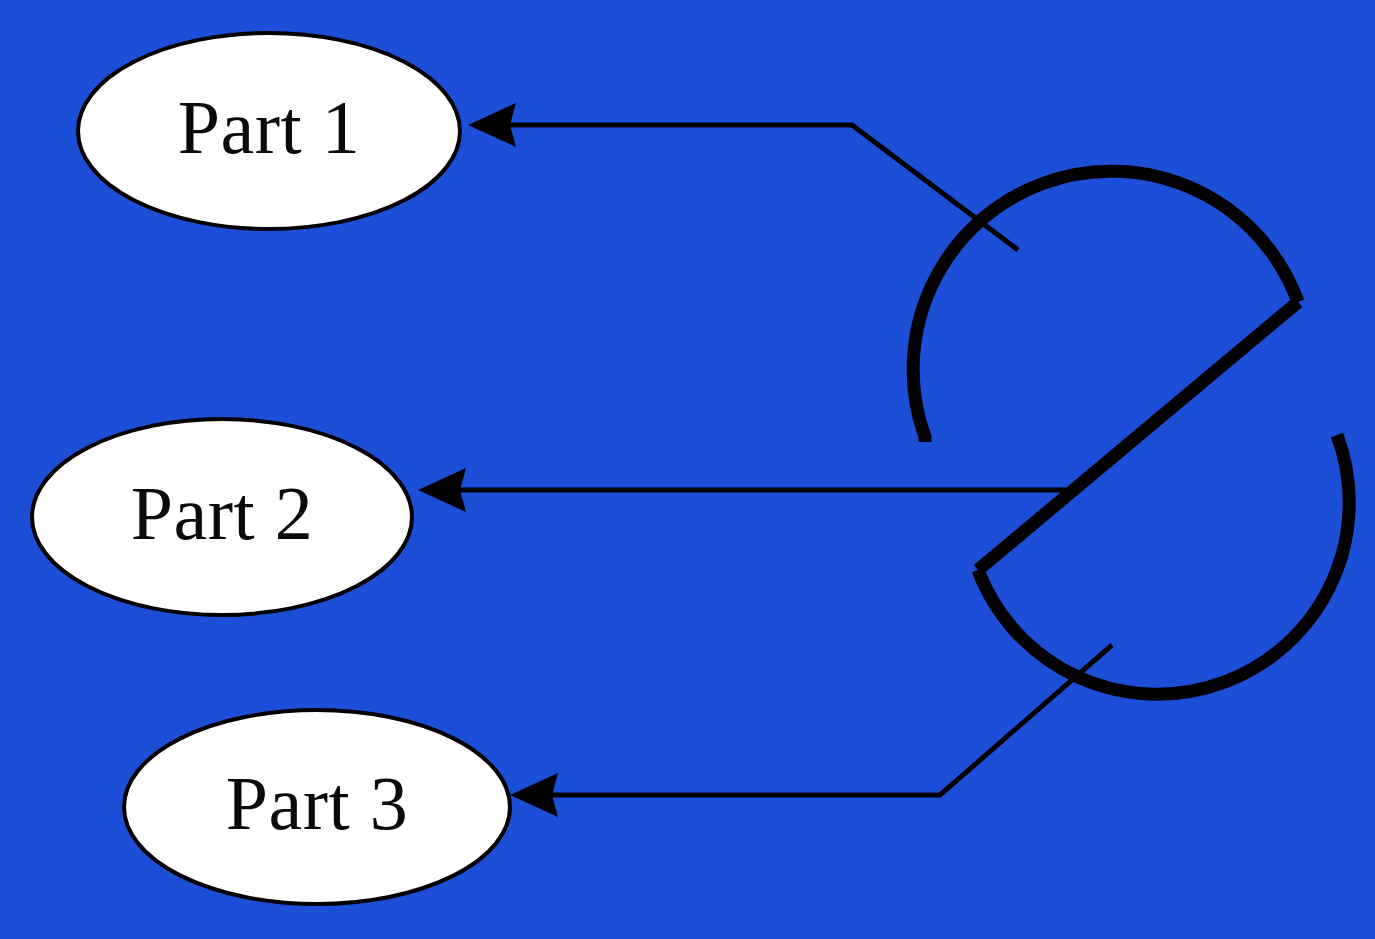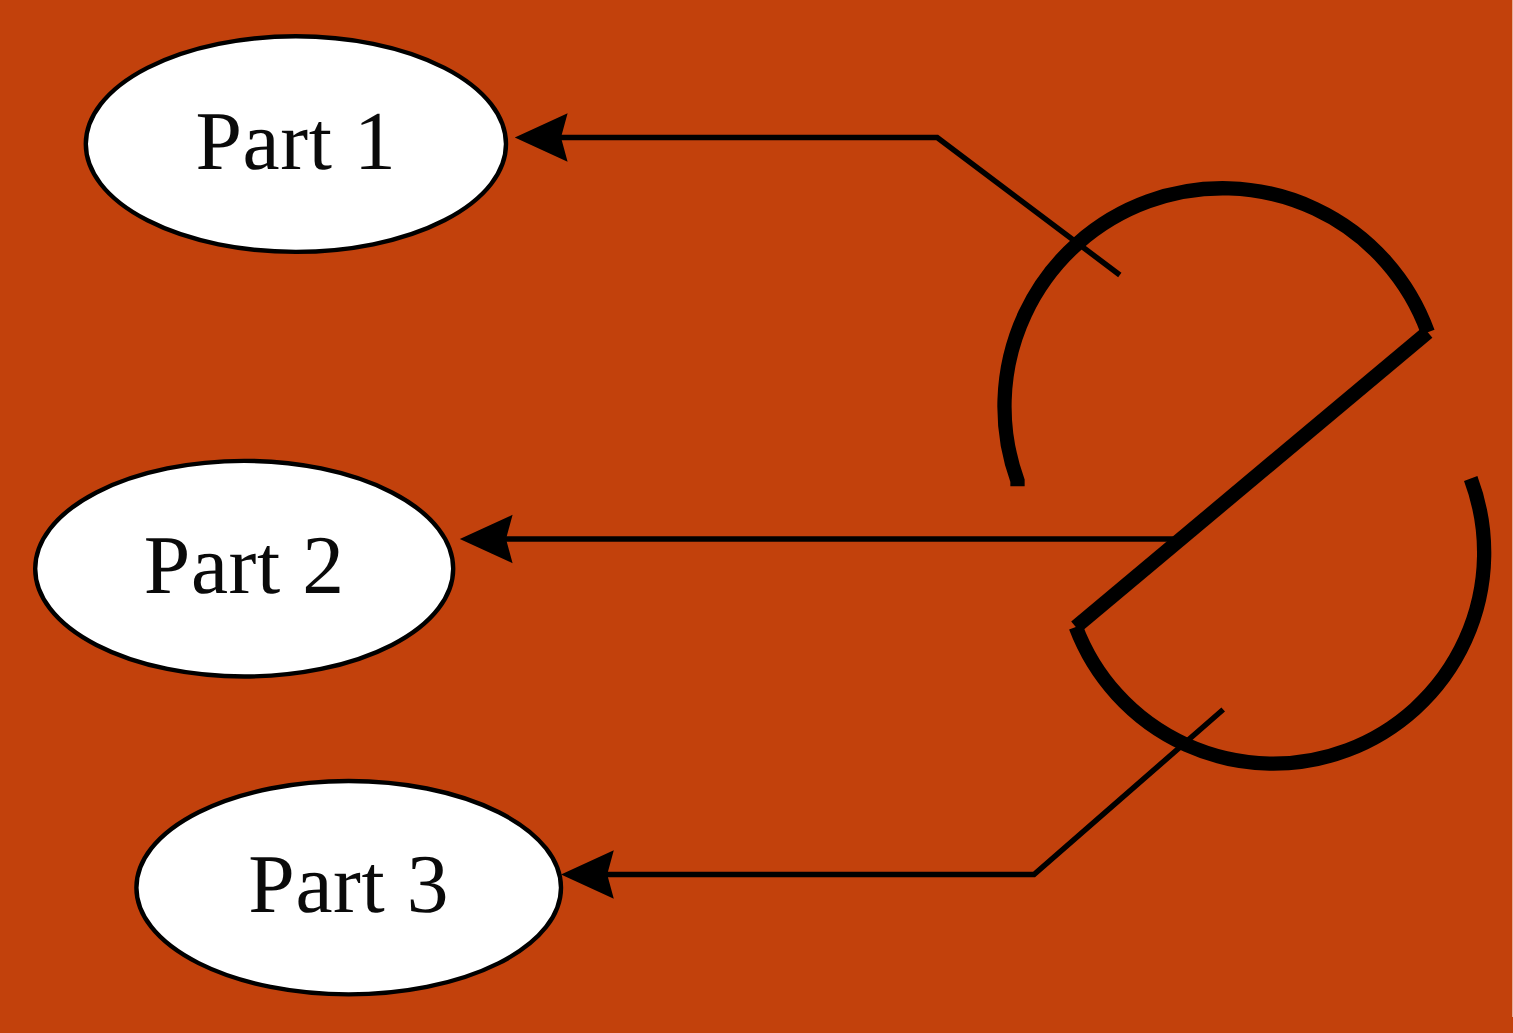--- a/index.html
+++ b/index.html
@@ -11,21 +11,21 @@
   body {
     width: 1375px;
     height: 939px;
     font-family: "Liberation Serif", "DejaVu Serif", serif;
     overflow: hidden;
   }
   #diagram-root {
     position: relative;
     width: 1375px;
     height: 939px;
-    background: #c2410c;
+    background: #1d4ed8;
   }
   svg#diagram-canvas {
     position: absolute;
     top: 0;
     left: 0;
     width: 1375px;
     height: 939px;
     display: block;
   }
   .node-ellipse {

